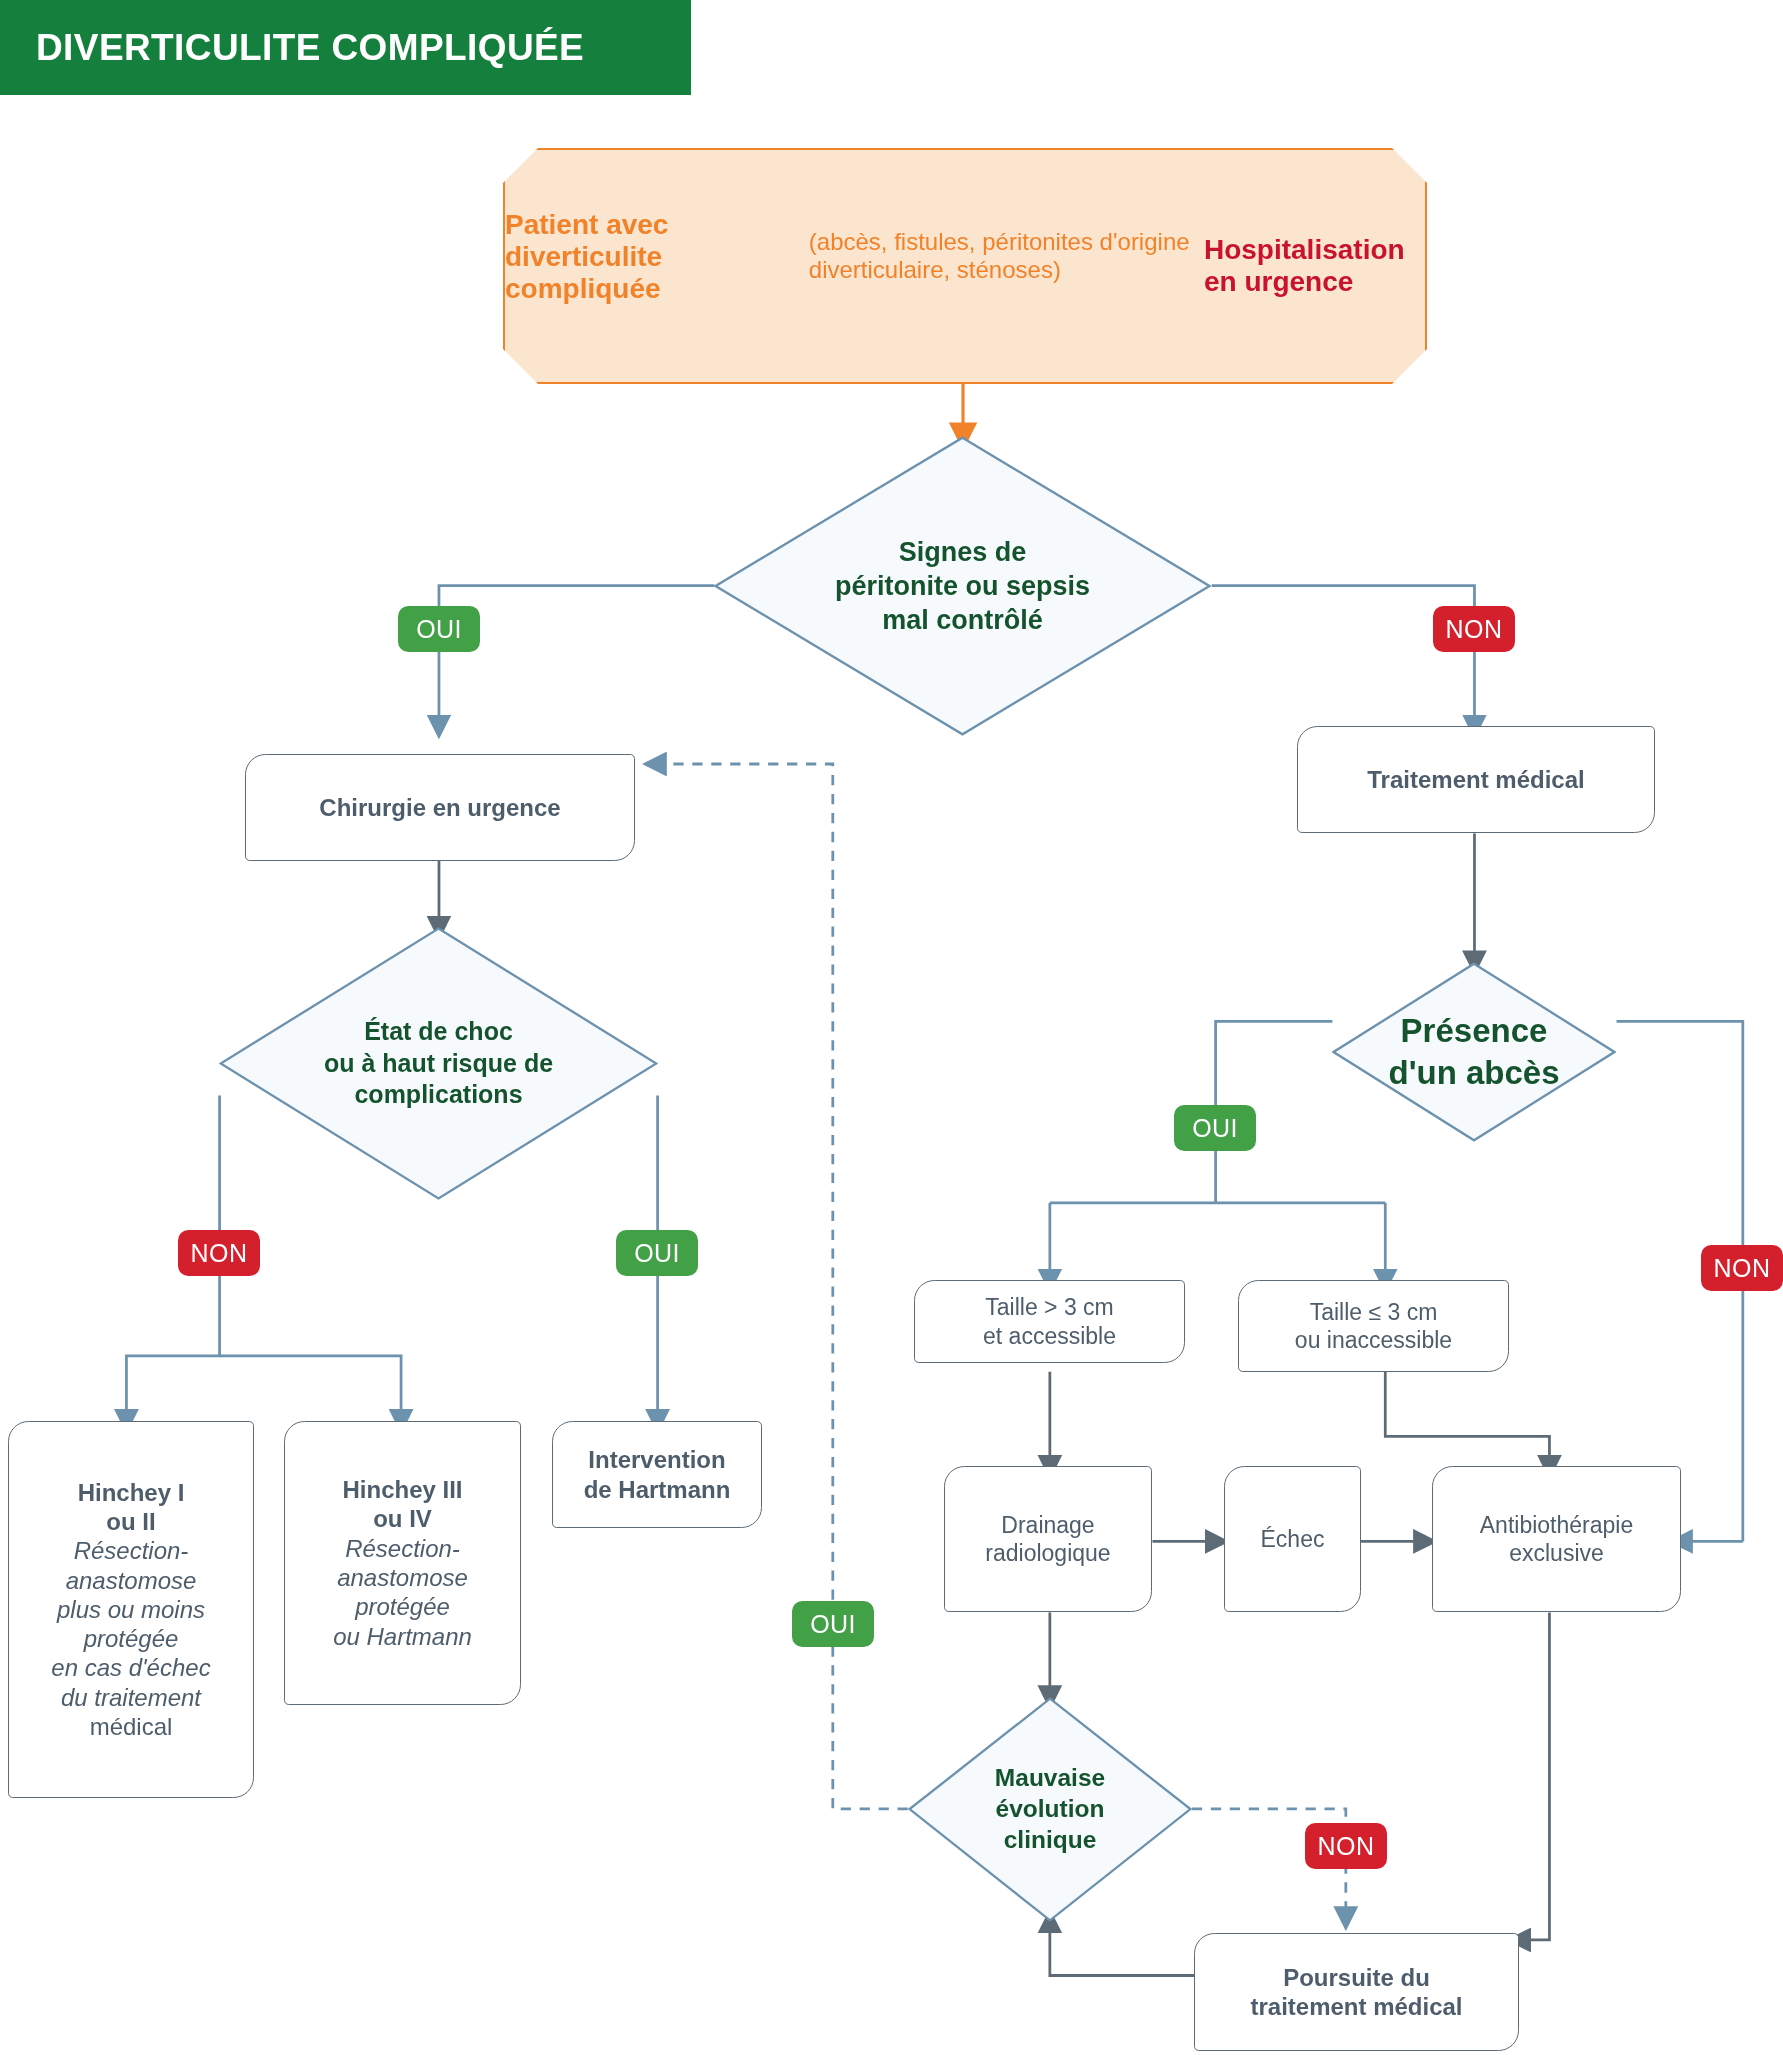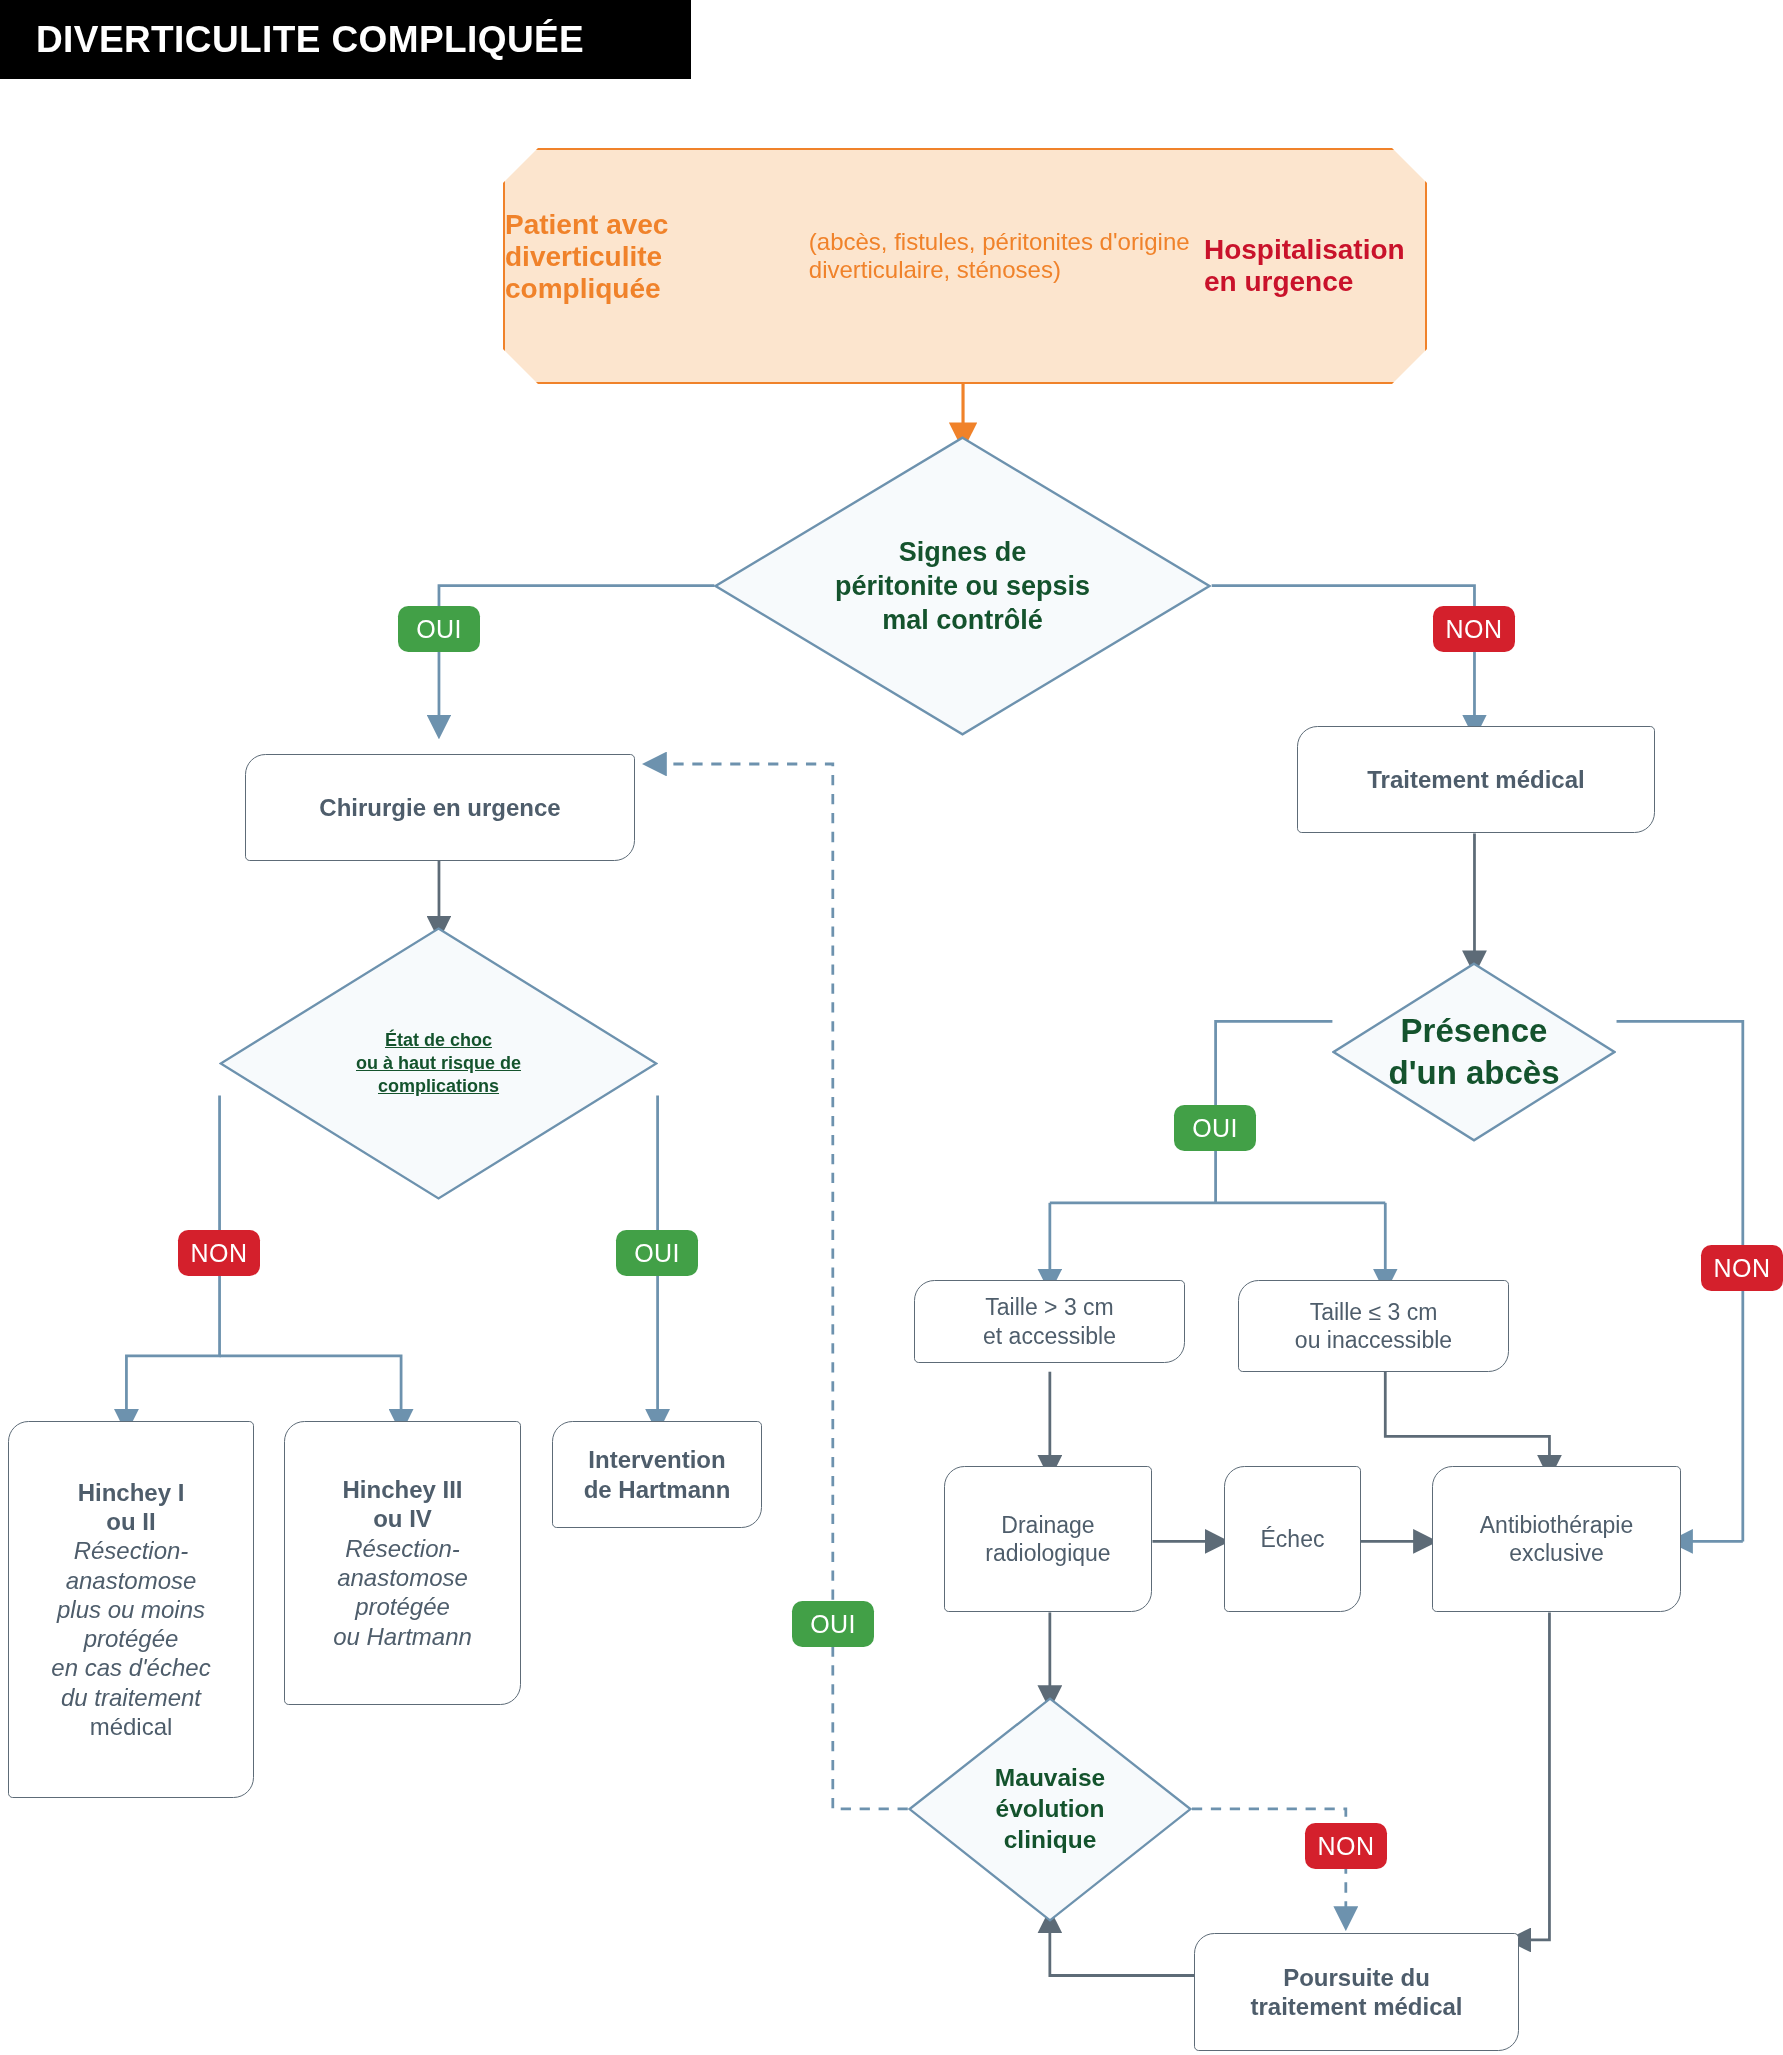--- a/index.html
+++ b/index.html
@@ -1,21 +1,21 @@
 <!DOCTYPE html>
 <html style="font-size:12.6px"><head>
 <meta charset="utf-8">
 <style>
   html,body{margin:0;padding:0;background:#ffffff;}
   body{width:1784px;height:2056px;font-family:"Liberation Sans",sans-serif;}
   #stage{position:relative;width:1784px;height:2056px;overflow:hidden;background:#fff;}
   svg.wires{position:absolute;left:0;top:0;width:1784px;height:2056px;pointer-events:none;}
 
   
-  .banner{position:absolute;left:0;top:0;width:691px;height:79px;background:#000000;
+  .banner{position:absolute;left:0;top:0;width:691px;height:95px;background:#15803d;
           display:flex;align-items:center;}
   .banner-text{color:#ffffff;font-size:37px;font-weight:bold;letter-spacing:0.4px;padding-left:36px;
                font-family:"Liberation Sans",sans-serif;}
 
   
   .octagon{position:absolute;left:503px;top:148px;width:920px;height:232px;
            background:#FCE5CE;border:2.4px solid #F0822A;
            clip-path:polygon(35px 0,calc(100% - 35px) 0,100% 35px,100% calc(100% - 35px),
                              calc(100% - 35px) 100%,35px 100%,0 calc(100% - 35px),0 35px);
            display:flex;flex-direction:row;align-items:center;justify-content:center;}
@@ -167,21 +167,21 @@
   </div>
 
   <div class="pbox" style="left:1297px;top:726px;width:358px;height:107px;font-size:24px;">
     <span class="l b-bold">Traitement médical</span>
   </div>
 
   <div class="dia" style="left:219px;top:927px;width:439px;height:273px;">
     <svg width="439" height="273" viewBox="0 0 556 346">
       <polygon points="278,2 554,173 278,344 2,173" fill="#F7FAFC" stroke="#6D92AE" stroke-width="3"></polygon>
     </svg>
-    <div class="dlabel" style="font-size:18px;text-decoration:underline;">
+    <div class="dlabel" style="font-size:25px;">
       <span>État de choc</span>
       <span>ou à haut risque de</span>
       <span>complications</span>
     </div>
   </div>
 
   <div class="dia" style="left:1332px;top:962px;width:284px;height:180px;">
     <svg width="284" height="180" viewBox="0 0 360 228">
       <polygon points="180,2 358,114 180,226 2,114" fill="#F7FAFC" stroke="#6D92AE" stroke-width="3"></polygon>
     </svg>

